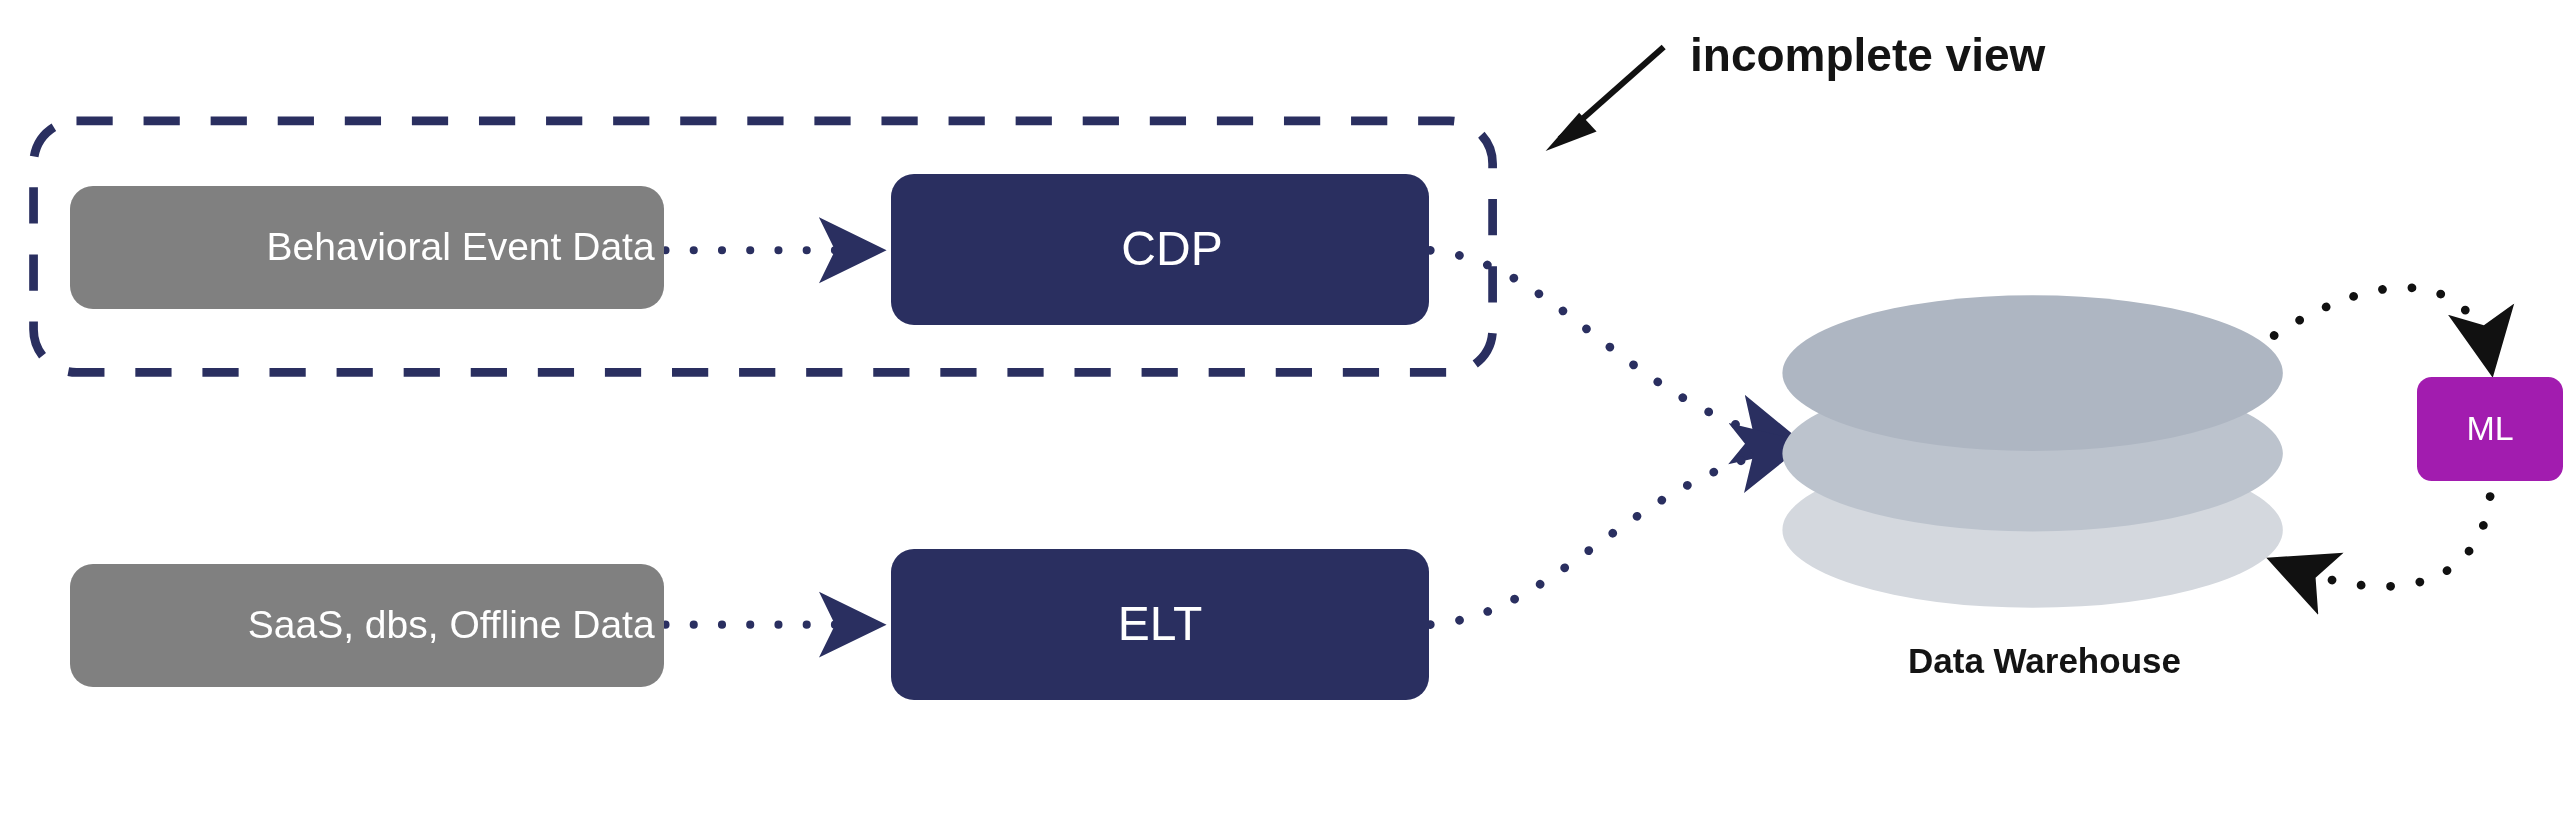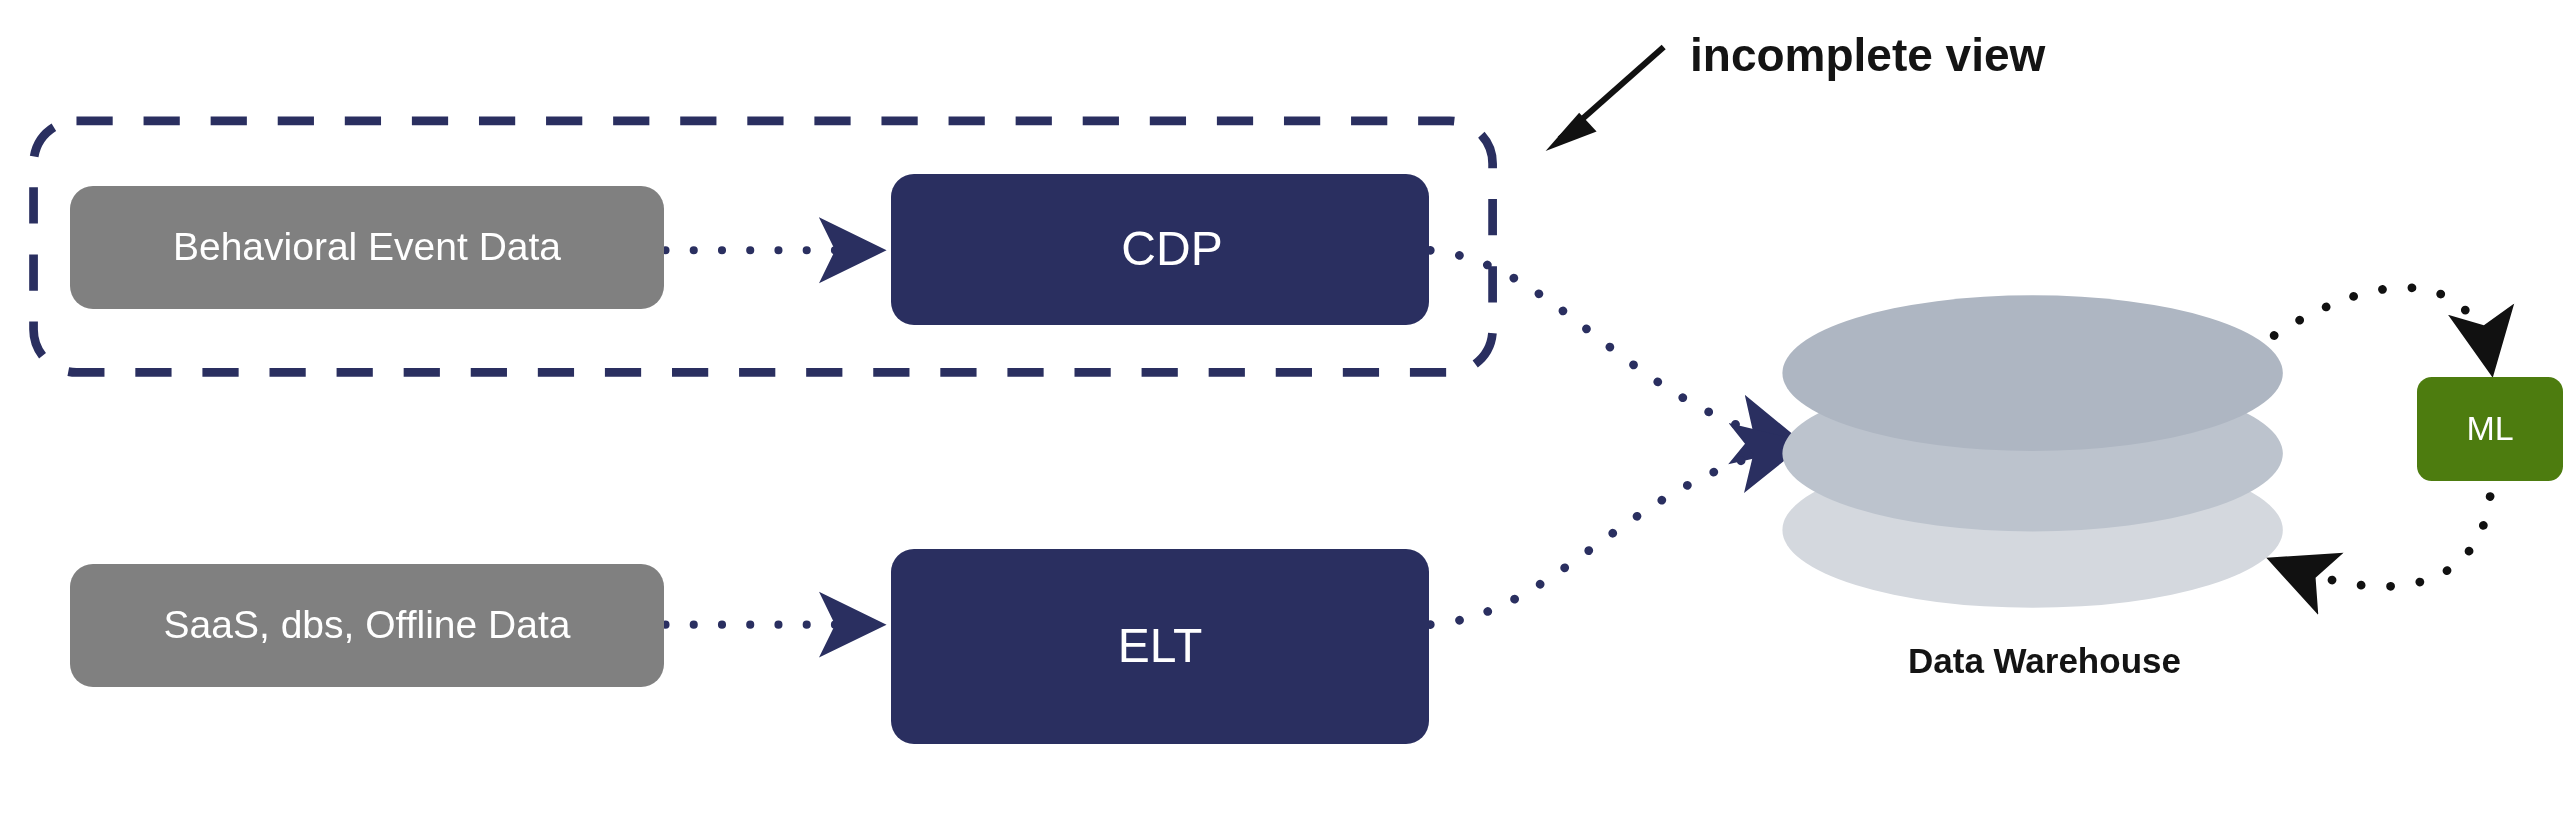--- a/index.html
+++ b/index.html
@@ -37,28 +37,29 @@
   .node-label {
     display: block;
     width: 100%;
     padding: 0 9.4px;
     box-sizing: border-box;
   }
   .box-source {
     background: #808080;
     border-radius: 23px;
     font-size: 39px;
+    text-align: right;
   }
   .box-process {
     background: #2a2f60;
     border-radius: 23px;
     font-size: 48px;
   }
   .box-ml {
-    background: #4d7c0f;
+    background: #a21caf;
     border-radius: 14.8px;
     font-size: 34px;
     text-align: center;
   }
   #behavioral-box {
     left: 70px;
     top: 186px;
     width: 594px;
     height: 123px;
   }
@@ -72,21 +73,21 @@
     left: 891px;
     top: 174px;
     width: 538px;
     height: 151px;
     padding-left: 24px;
   }
   #elt-box {
     left: 891px;
     top: 549px;
     width: 538px;
-    height: 195px;
+    height: 151px;
   }
   #ml-box {
     left: 2417px;
     top: 377px;
     width: 146px;
     height: 104px;
   }
   .plain-text {
     position: absolute;
     color: #141414;

